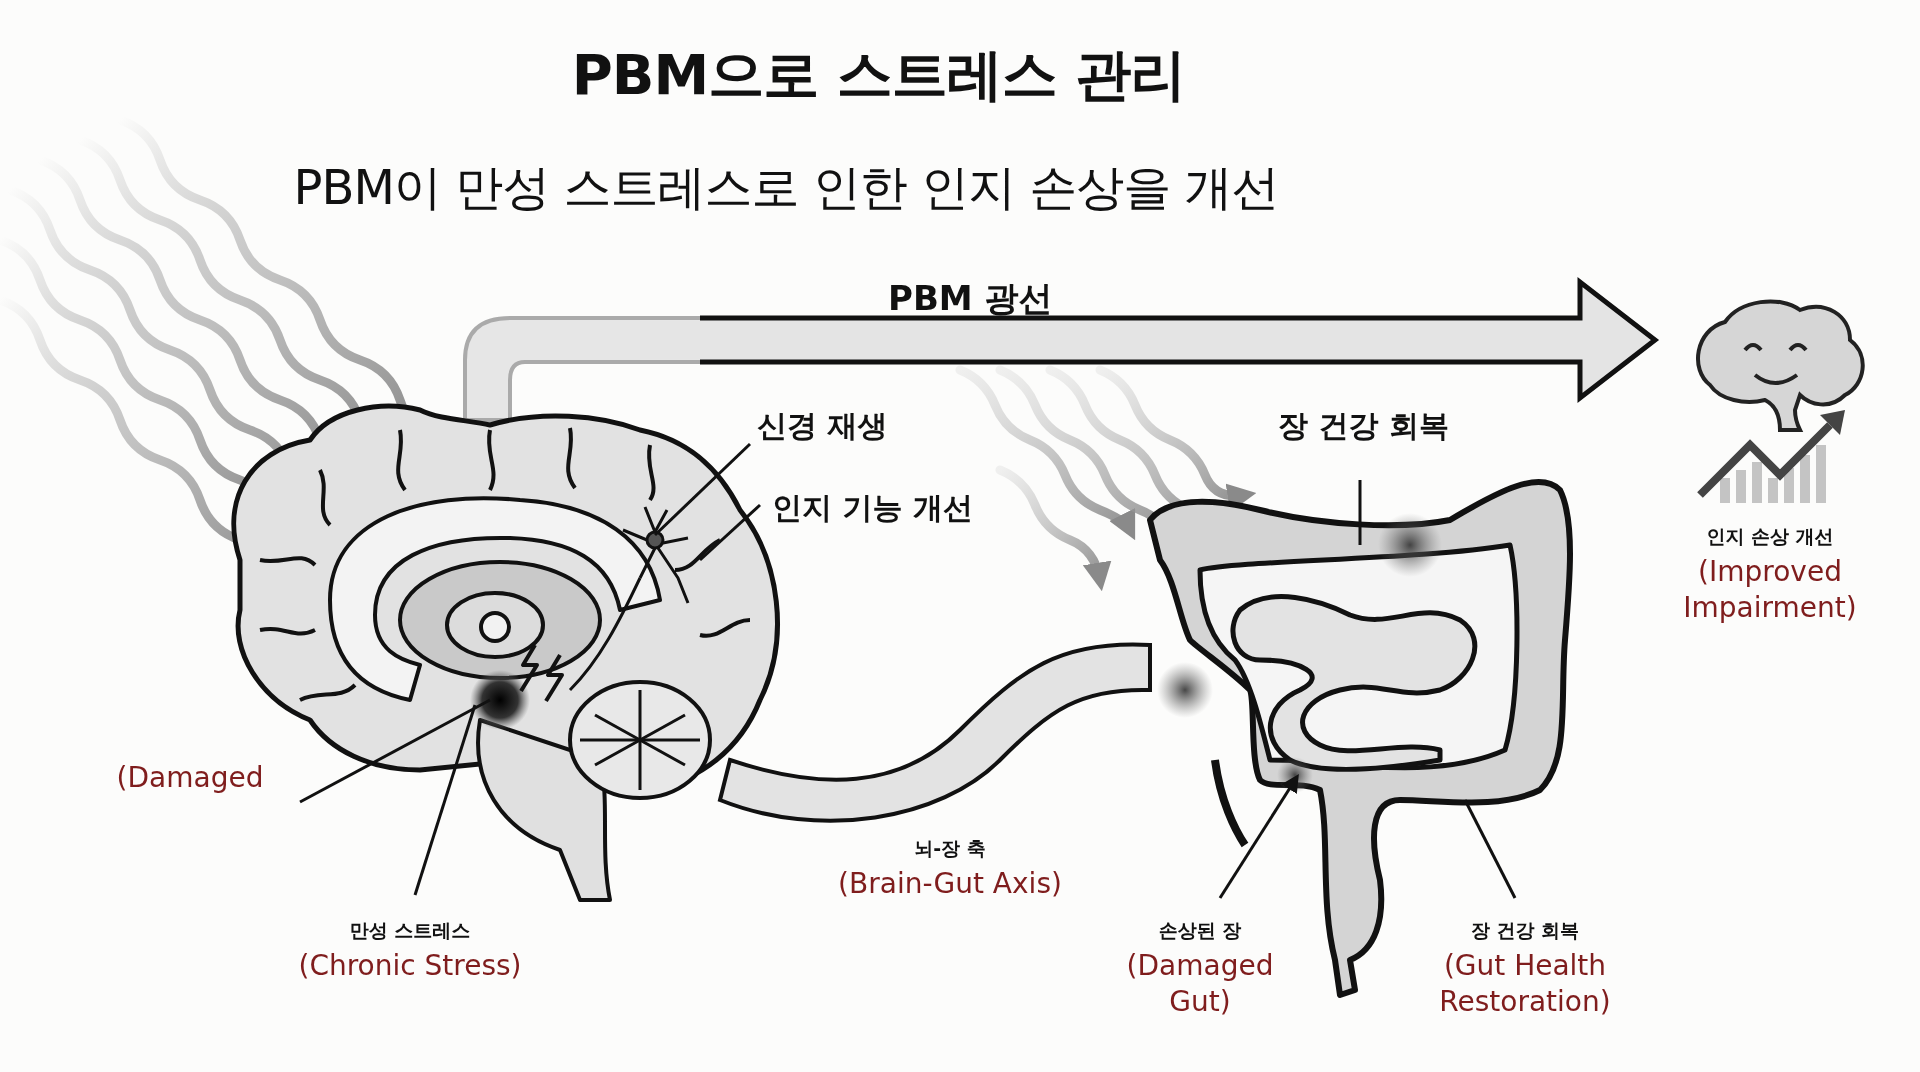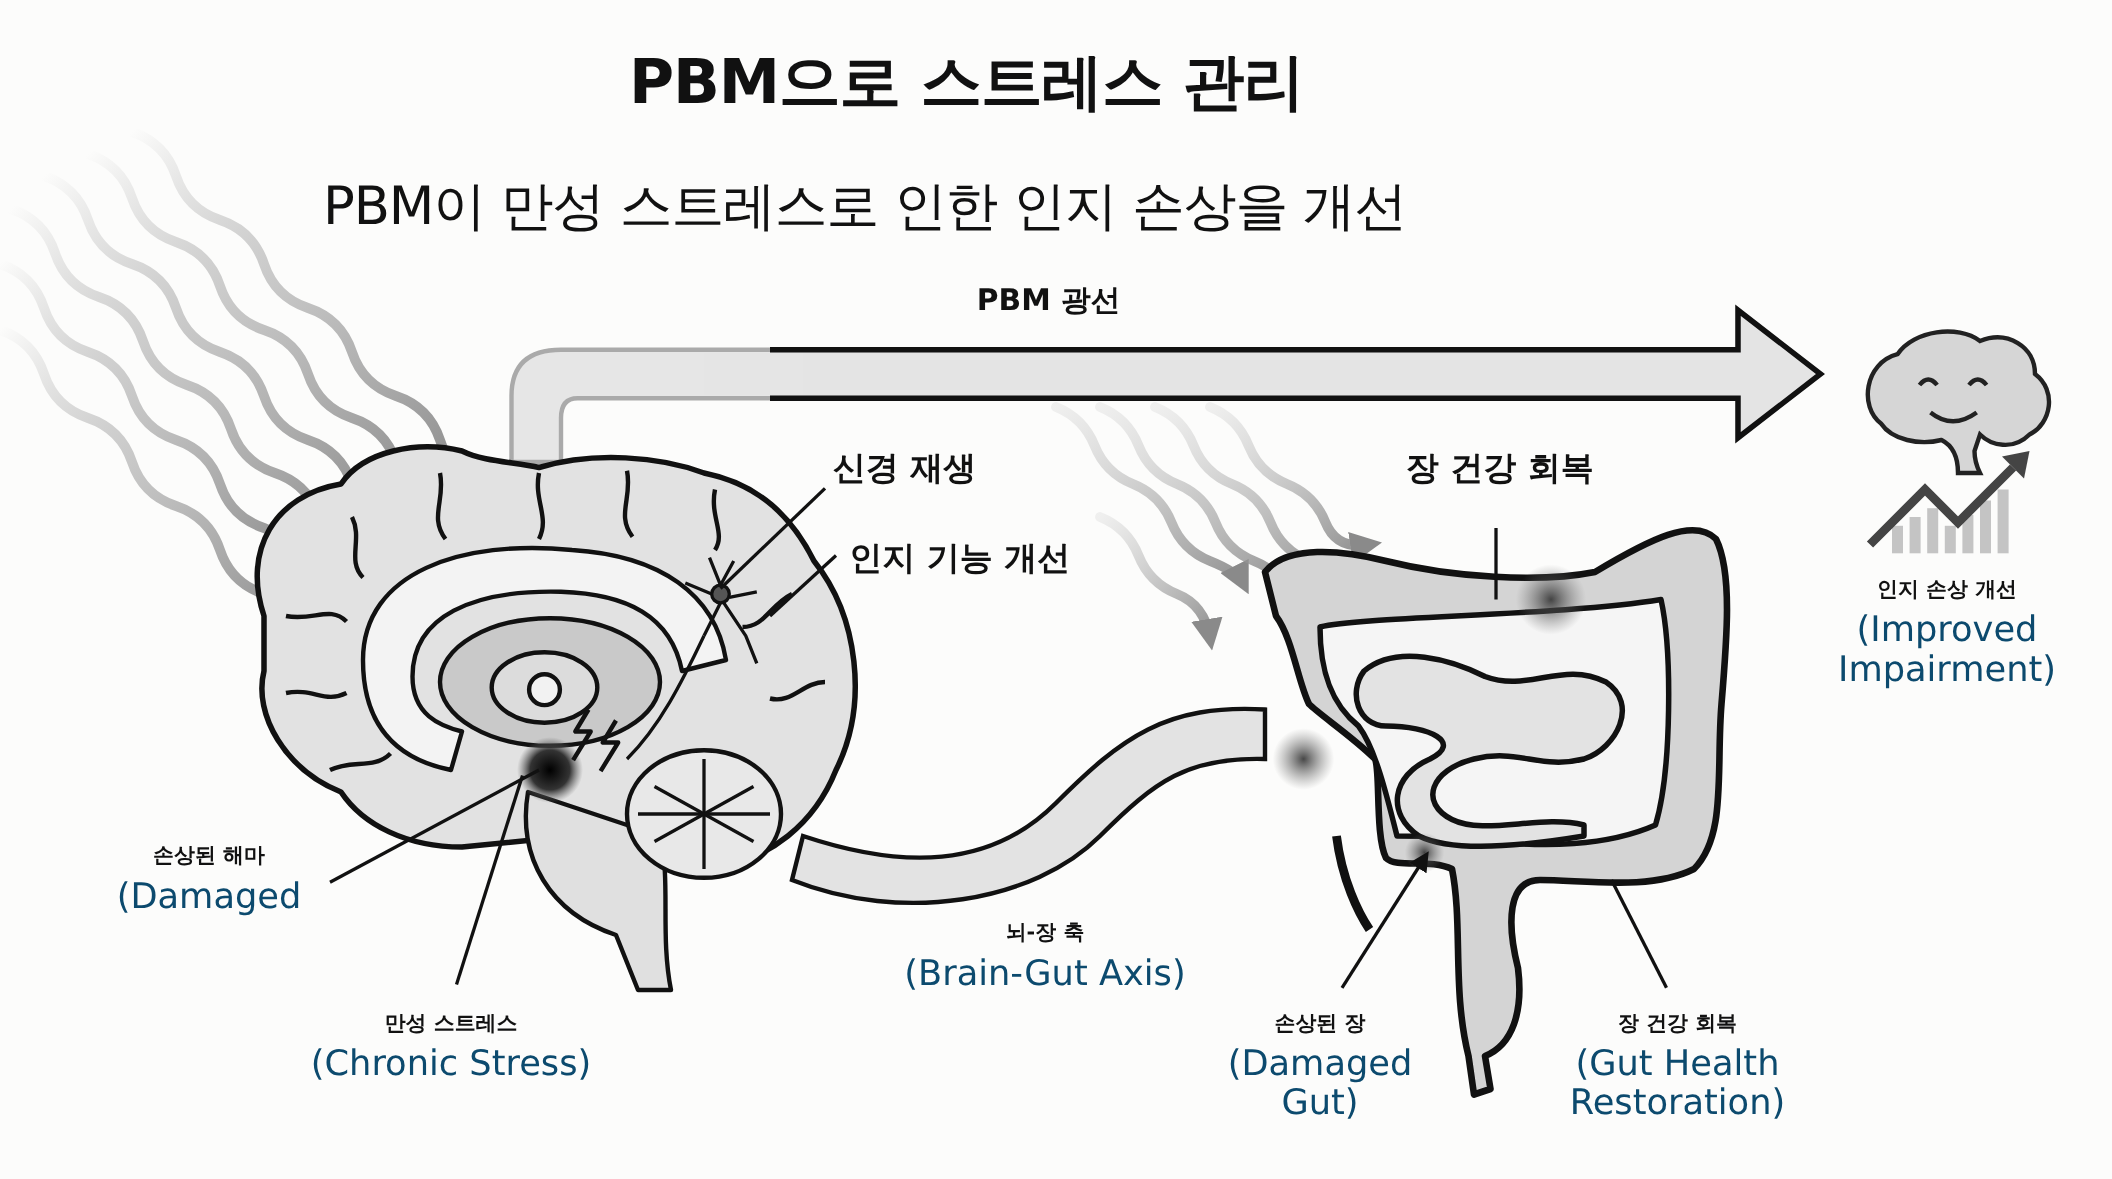--- a/index.html
+++ b/index.html
@@ -12,21 +12,21 @@
   .abs { position: absolute; }
   .title {
     left: 0; width: 1757px; top: 38px; text-align: center;
     font-size: 56px; font-weight: bold; letter-spacing: -1px;
   }
   .subtitle {
     left: 0; width: 1572px; top: 156px; text-align: center;
     font-size: 48px; font-weight: normal; letter-spacing: -1px;
   }
   .lbl-ko { font-weight: bold; font-size: 19px; line-height: 36px; }
-  .lbl-en { font-weight: normal; font-size: 32px; line-height: 36px; color: #0c4a6e; }
+  .lbl-en { font-weight: normal; font-size: 28px; line-height: 36px; color: #7f1d1d; }
   .center { text-align: center; }
   svg.layer { position: absolute; left: 0; top: 0; }
 </style>
 </head>
 <body>
 
 <div class="abs title">PBM으로 스트레스 관리</div>
 <div class="abs subtitle">PBM이 만성 스트레스로 인한 인지 손상을 개선</div>
 
 <svg class="layer" width="1920" height="1072" viewBox="0 0 1920 1072">
@@ -182,27 +182,26 @@
       <rect x="1768" y="478" width="10" height="25"></rect>
       <rect x="1784" y="468" width="10" height="35"></rect>
       <rect x="1800" y="455" width="10" height="48"></rect>
       <rect x="1816" y="445" width="10" height="58"></rect>
     </g>
     <polyline points="1700,495 1750,445 1780,475 1830,425" fill="none" stroke="#444" stroke-width="8"></polyline>
     <path d="M1820,415 L1845,410 L1840,435 Z" fill="#444"></path>
   </g>
 </svg>
 
-<div class="abs lbl-ko" style="left:888px; top:256px; font-size:27px;text-align:center;">PBM 광선</div>
+<div class="abs lbl-ko" style="left:888px; top:280px; font-size:34px;text-align:center;">PBM 광선</div>
 
 <div class="abs lbl-ko" style="left:757px; top:408px; font-size:30px;">신경 재생</div>
 <div class="abs lbl-ko" style="left:772px; top:490px; font-size:30px;">인지 기능 개선</div>
 
 <div class="abs center" style="left:60px; top:760px; width:260px;">
-  <div class="lbl-ko">손상된 해마</div>
   <div class="lbl-en">(Damaged</div>
 </div>
 
 <div class="abs center" style="left:280px; top:912px; width:260px;">
   <div class="lbl-ko">만성 스트레스</div>
   <div class="lbl-en">(Chronic Stress)</div>
 </div>
 
 <div class="abs center" style="left:820px; top:830px; width:260px;">
   <div class="lbl-ko">뇌-장 축</div>

